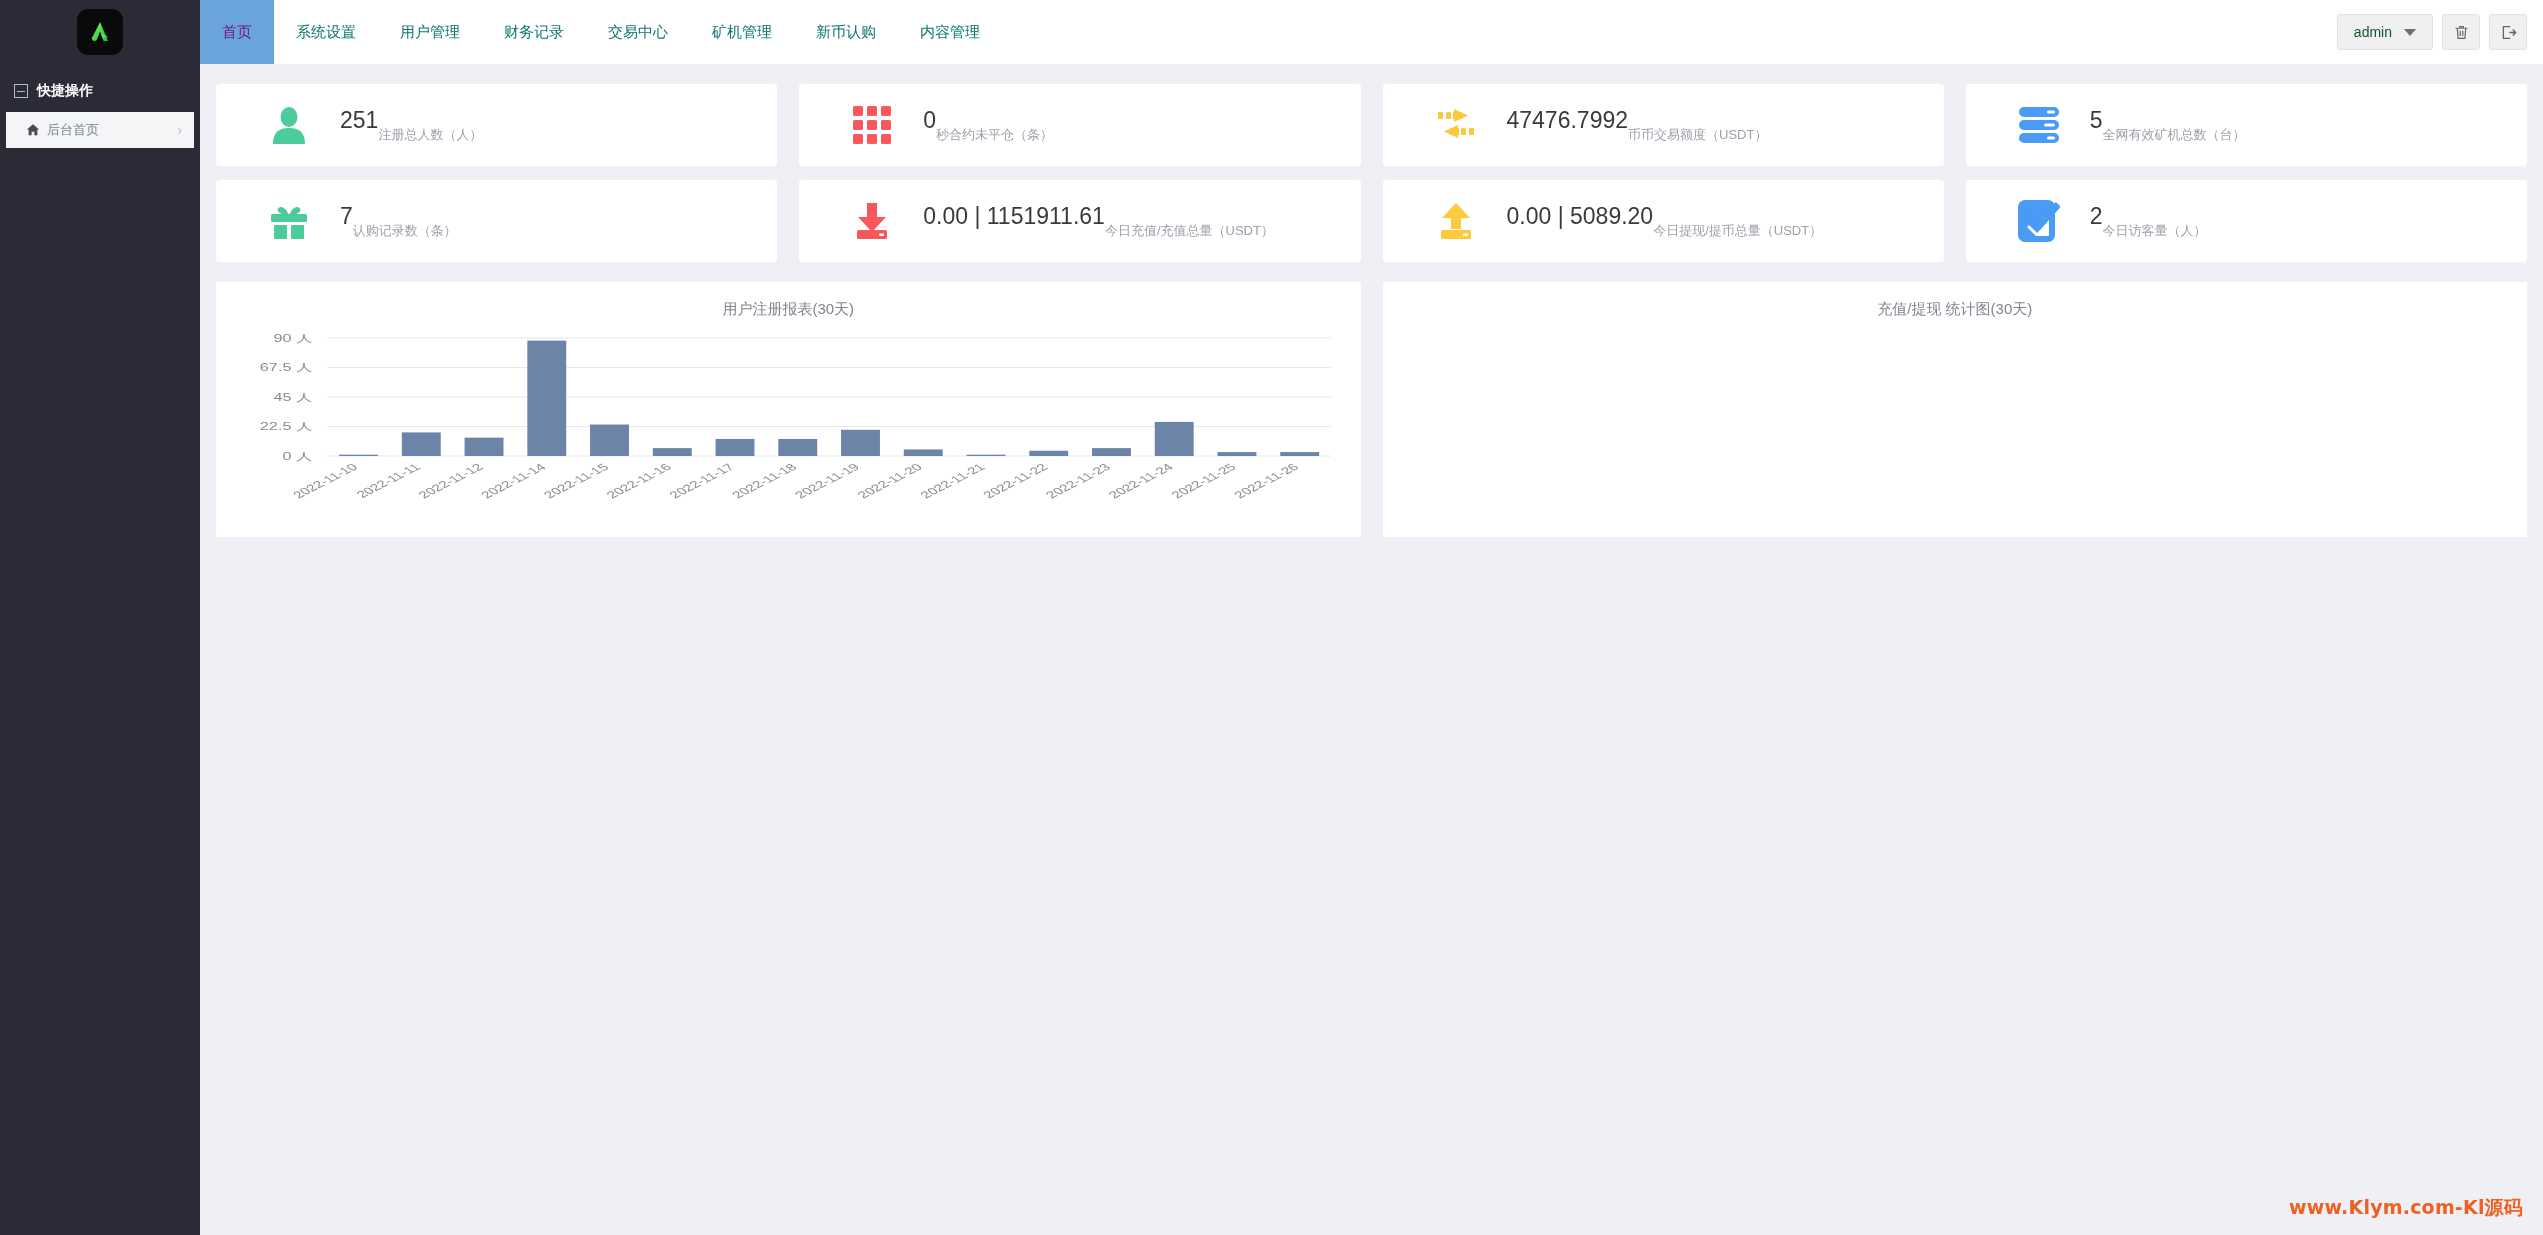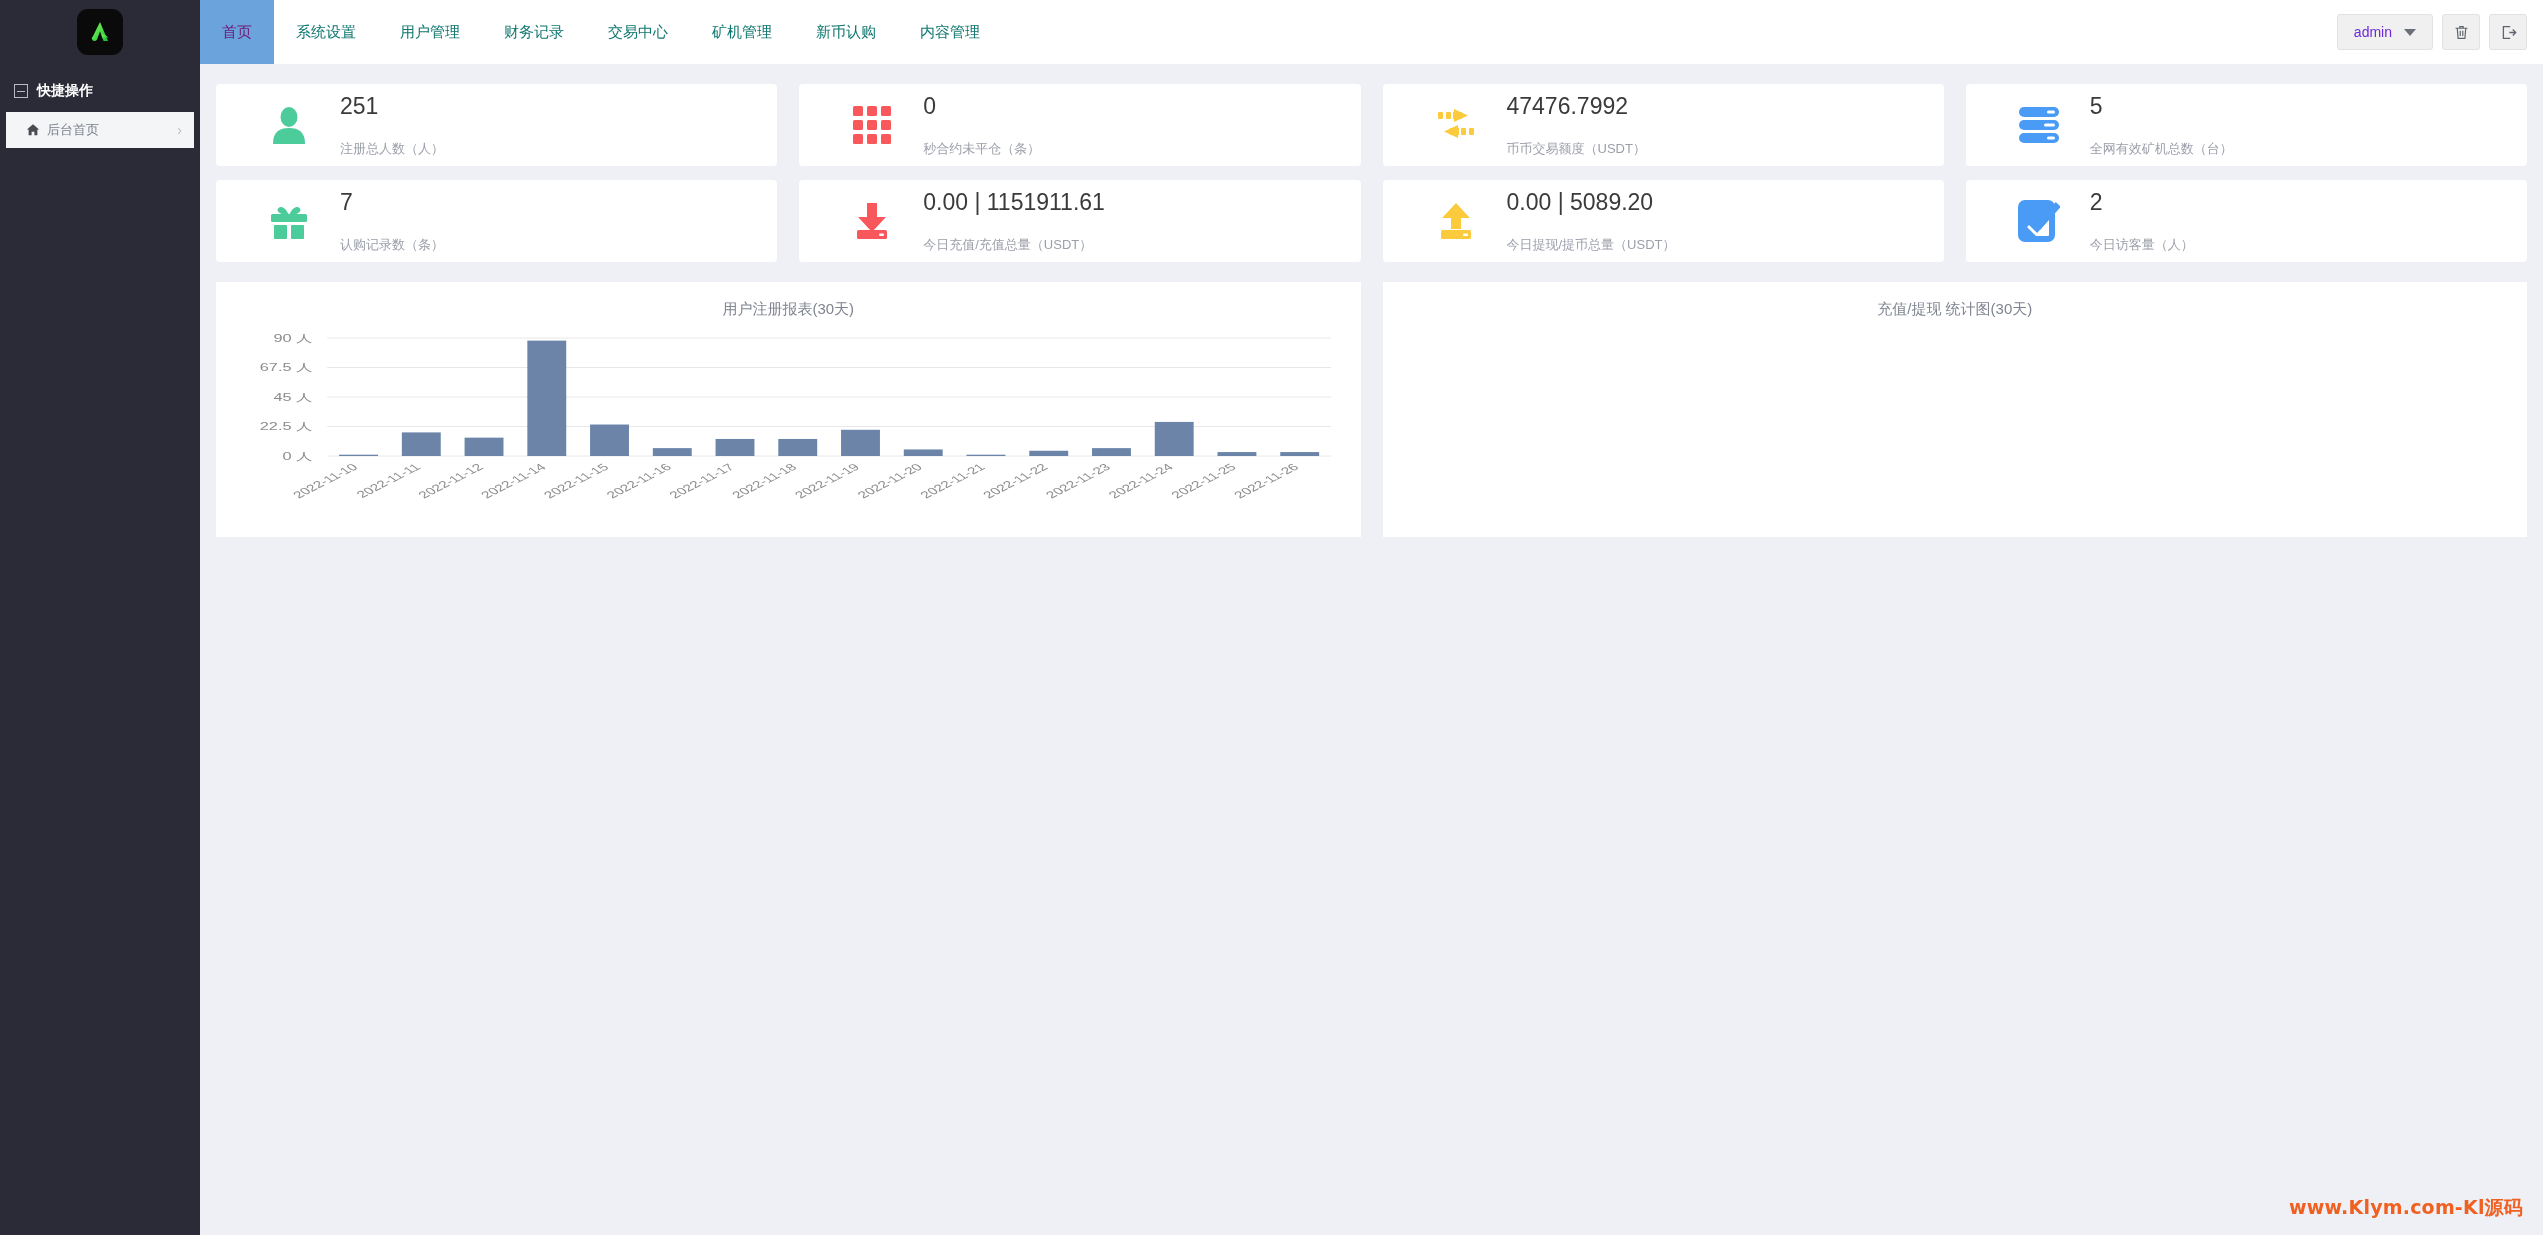--- a/index.html
+++ b/index.html
@@ -57,21 +57,21 @@
     height: 64px;
   }
   .user-btn {
     display: flex; align-items: center; gap: 12px;
     background: #f0f0f0;
     border: 1px solid #e2e2e2;
     border-radius: 3px;
     height: 36px;
     padding: 0 16px;
     font-size: 14px;
-    color: #6d28d9;
+    color: #14532d;
     cursor: pointer;
   }
   .caret {
     width: 0; height: 0;
     border-left: 6px solid transparent;
     border-right: 6px solid transparent;
     border-top: 7px solid #6b6f7a;
   }
   .icon-btn {
     width: 38px; height: 36px;
@@ -137,21 +137,21 @@
     flex: 1 1 0;
     height: 82px;
     background: #ffffff;
     border-radius: 4px;
     display: flex;
     align-items: center;
     padding-left: 50px;
     gap: 28px;
   }
   .stat-icon { width: 46px; height: 46px; flex: 0 0 46px; display:flex; align-items:center; justify-content:center; }
-  .stat-text { display: flex; flex-direction: column; justify-content: center; }
+  .stat-text { display: flex; flex-direction: row; justify-content: center; text-align: center; }
   .stat-value {
     font-size: 23px;
     color: #3a3a3a;
     line-height: 1.25;
     font-weight: 400;
   }
   .stat-label {
     font-size: 13px;
     color: #9b9fa9;
     margin-top: 20px;

